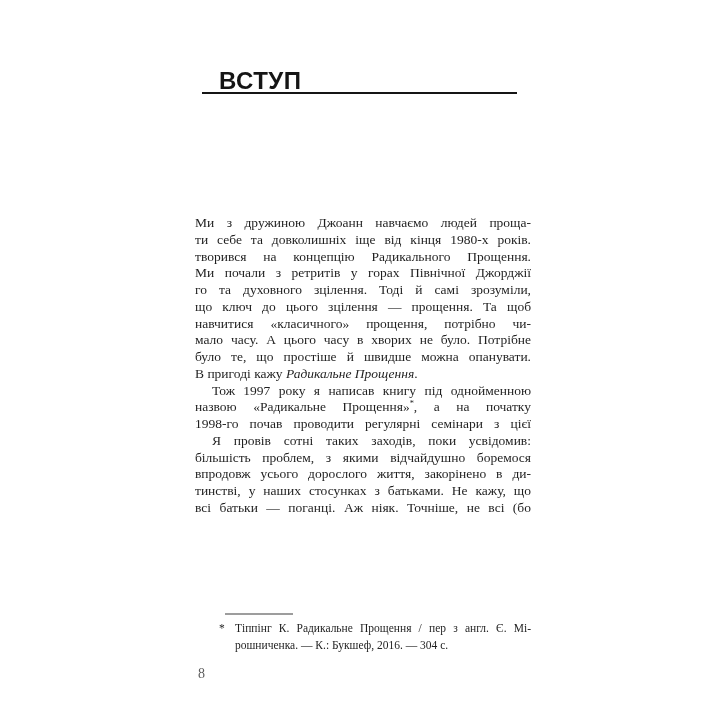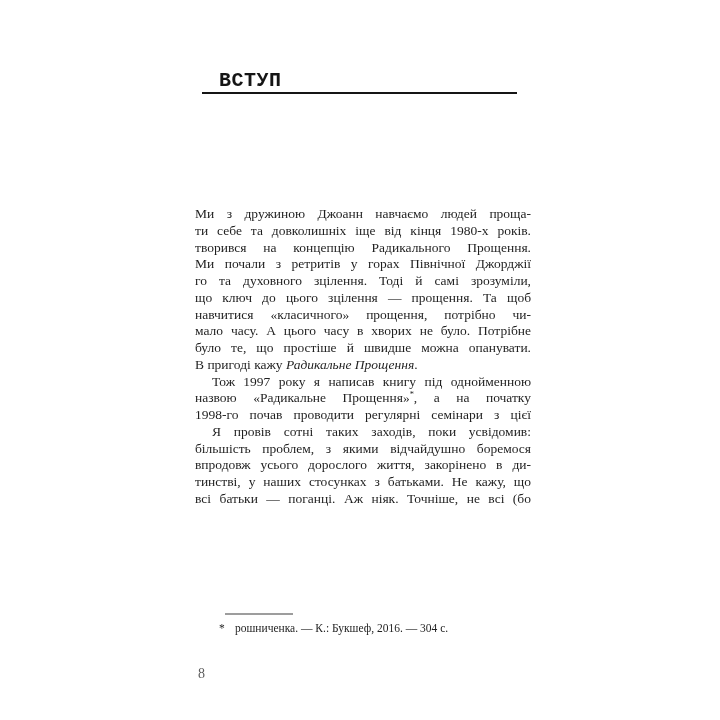--- a/index.html
+++ b/index.html
@@ -7,36 +7,36 @@
   .page {
     position:relative;
     width:720px; height:720px;
     background:#ffffff;
     overflow:hidden;
     font-family:"Liberation Serif", serif;
   }
   .chapter-title {
     position:absolute;
     left:219px; top:71px;
-    font-family:Liberation Mono, monospace;
+    font-family:Liberation Sans, sans-serif;
     font-weight:800;
-    font-size:20px;
+    font-size:24px;
     line-height:20px;
     letter-spacing:0.5px;
     color:#151515;
   }
   .title-rule {
     position:absolute;
     left:202px; top:92px;
     width:315px; height:2px;
     background:#151515;
   }
   .body-text {
     position:absolute;
-    left:195px; top:206px;
+    left:195px; top:215px;
     width:336px;
     font-family:"Liberation Serif", serif;
     font-size:13.5px;
     line-height:16.75px;
     color:#1f1f1f;
   }
   .text-line { min-height:16.75px; }
   .j { text-align:justify; text-align-last:justify; }
   .para.indent .text-line:first-child { text-indent:17px; }
   .it { font-style:italic; }
@@ -105,18 +105,19 @@
         <div class="text-line j"><span>тинстві, у наших стосунках з батьками. Не кажу, що</span></div>
         <div class="text-line j"><span>всі батьки — поганці. Аж ніяк. Точніше, не всі (бо</span></div>
       </div>
     </main>
 
   <div class="fn-rule"></div>
 
   <span class="fn-marker">*</span>
 
   <div class="fn-text">
+      <div class="text-line j"><span>Тіппінг К. Радикальне Прощення / пер з англ. Є. Мі-</span></div>
       <div class="text-line"><span>рошниченка. — К.: Букшеф, 2016. — 304 с.</span></div>
     </div>
 
   <div class="page-num">8</div>
 
 </div>
 
 </body></html>

